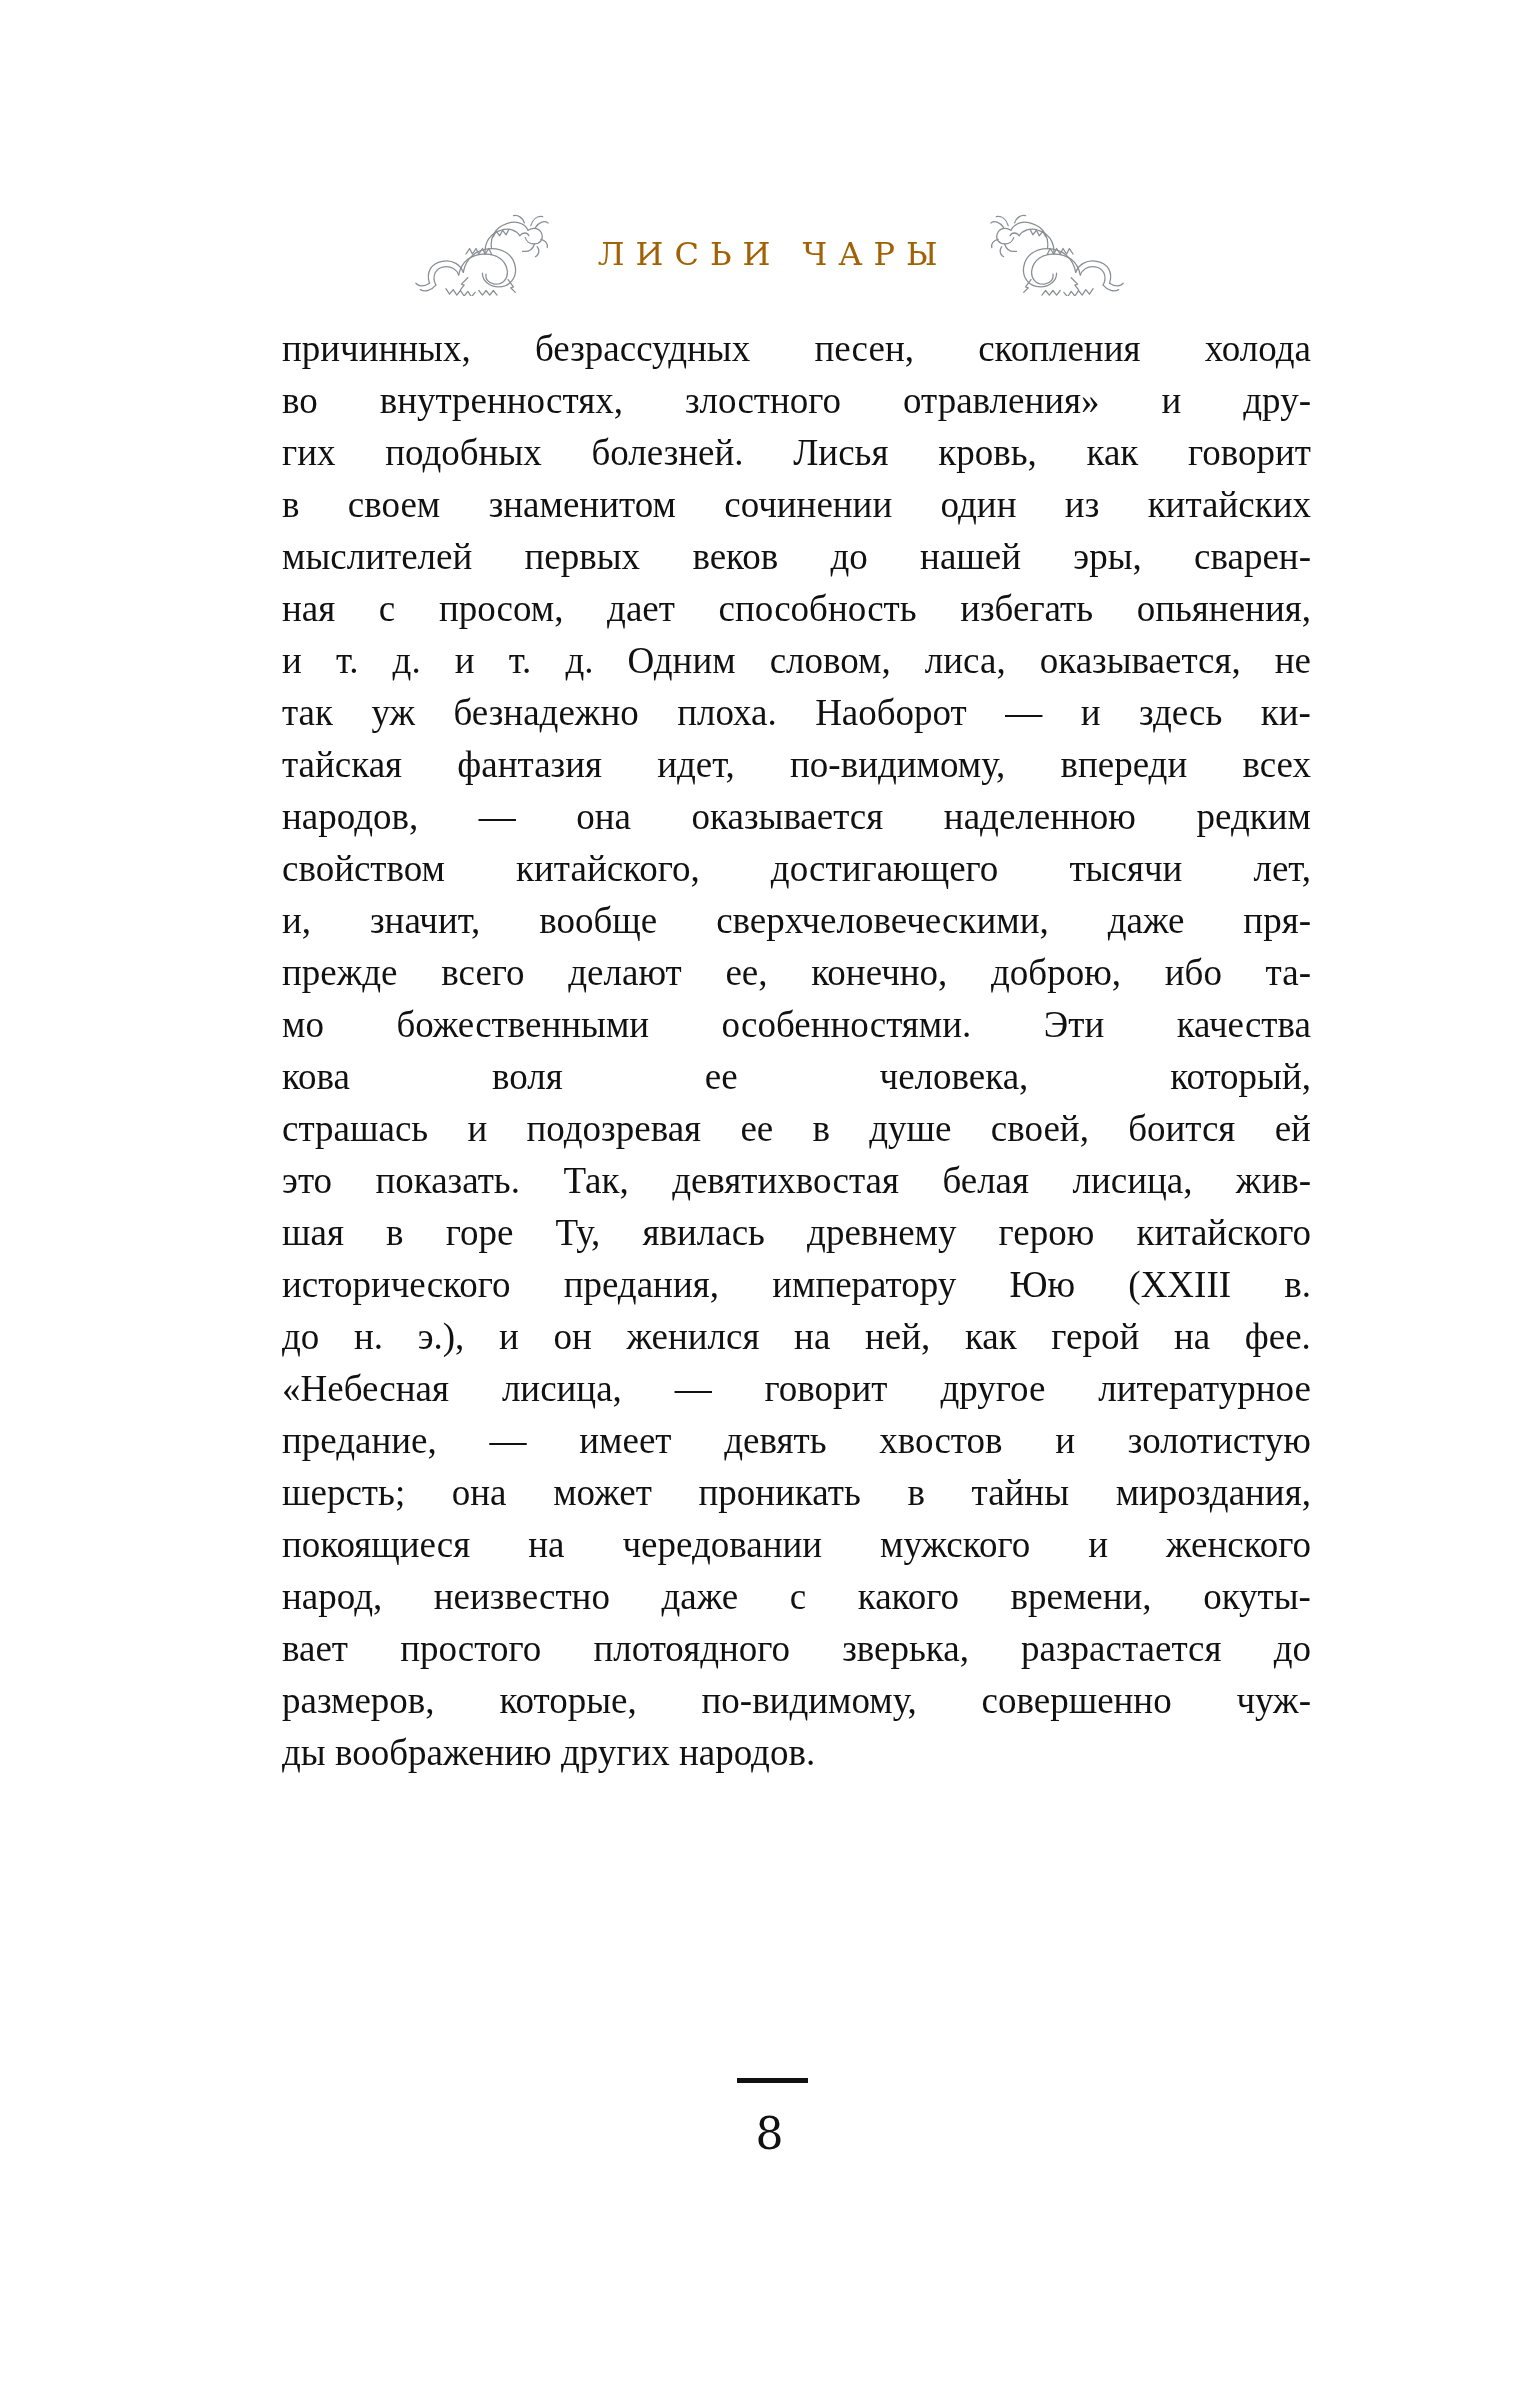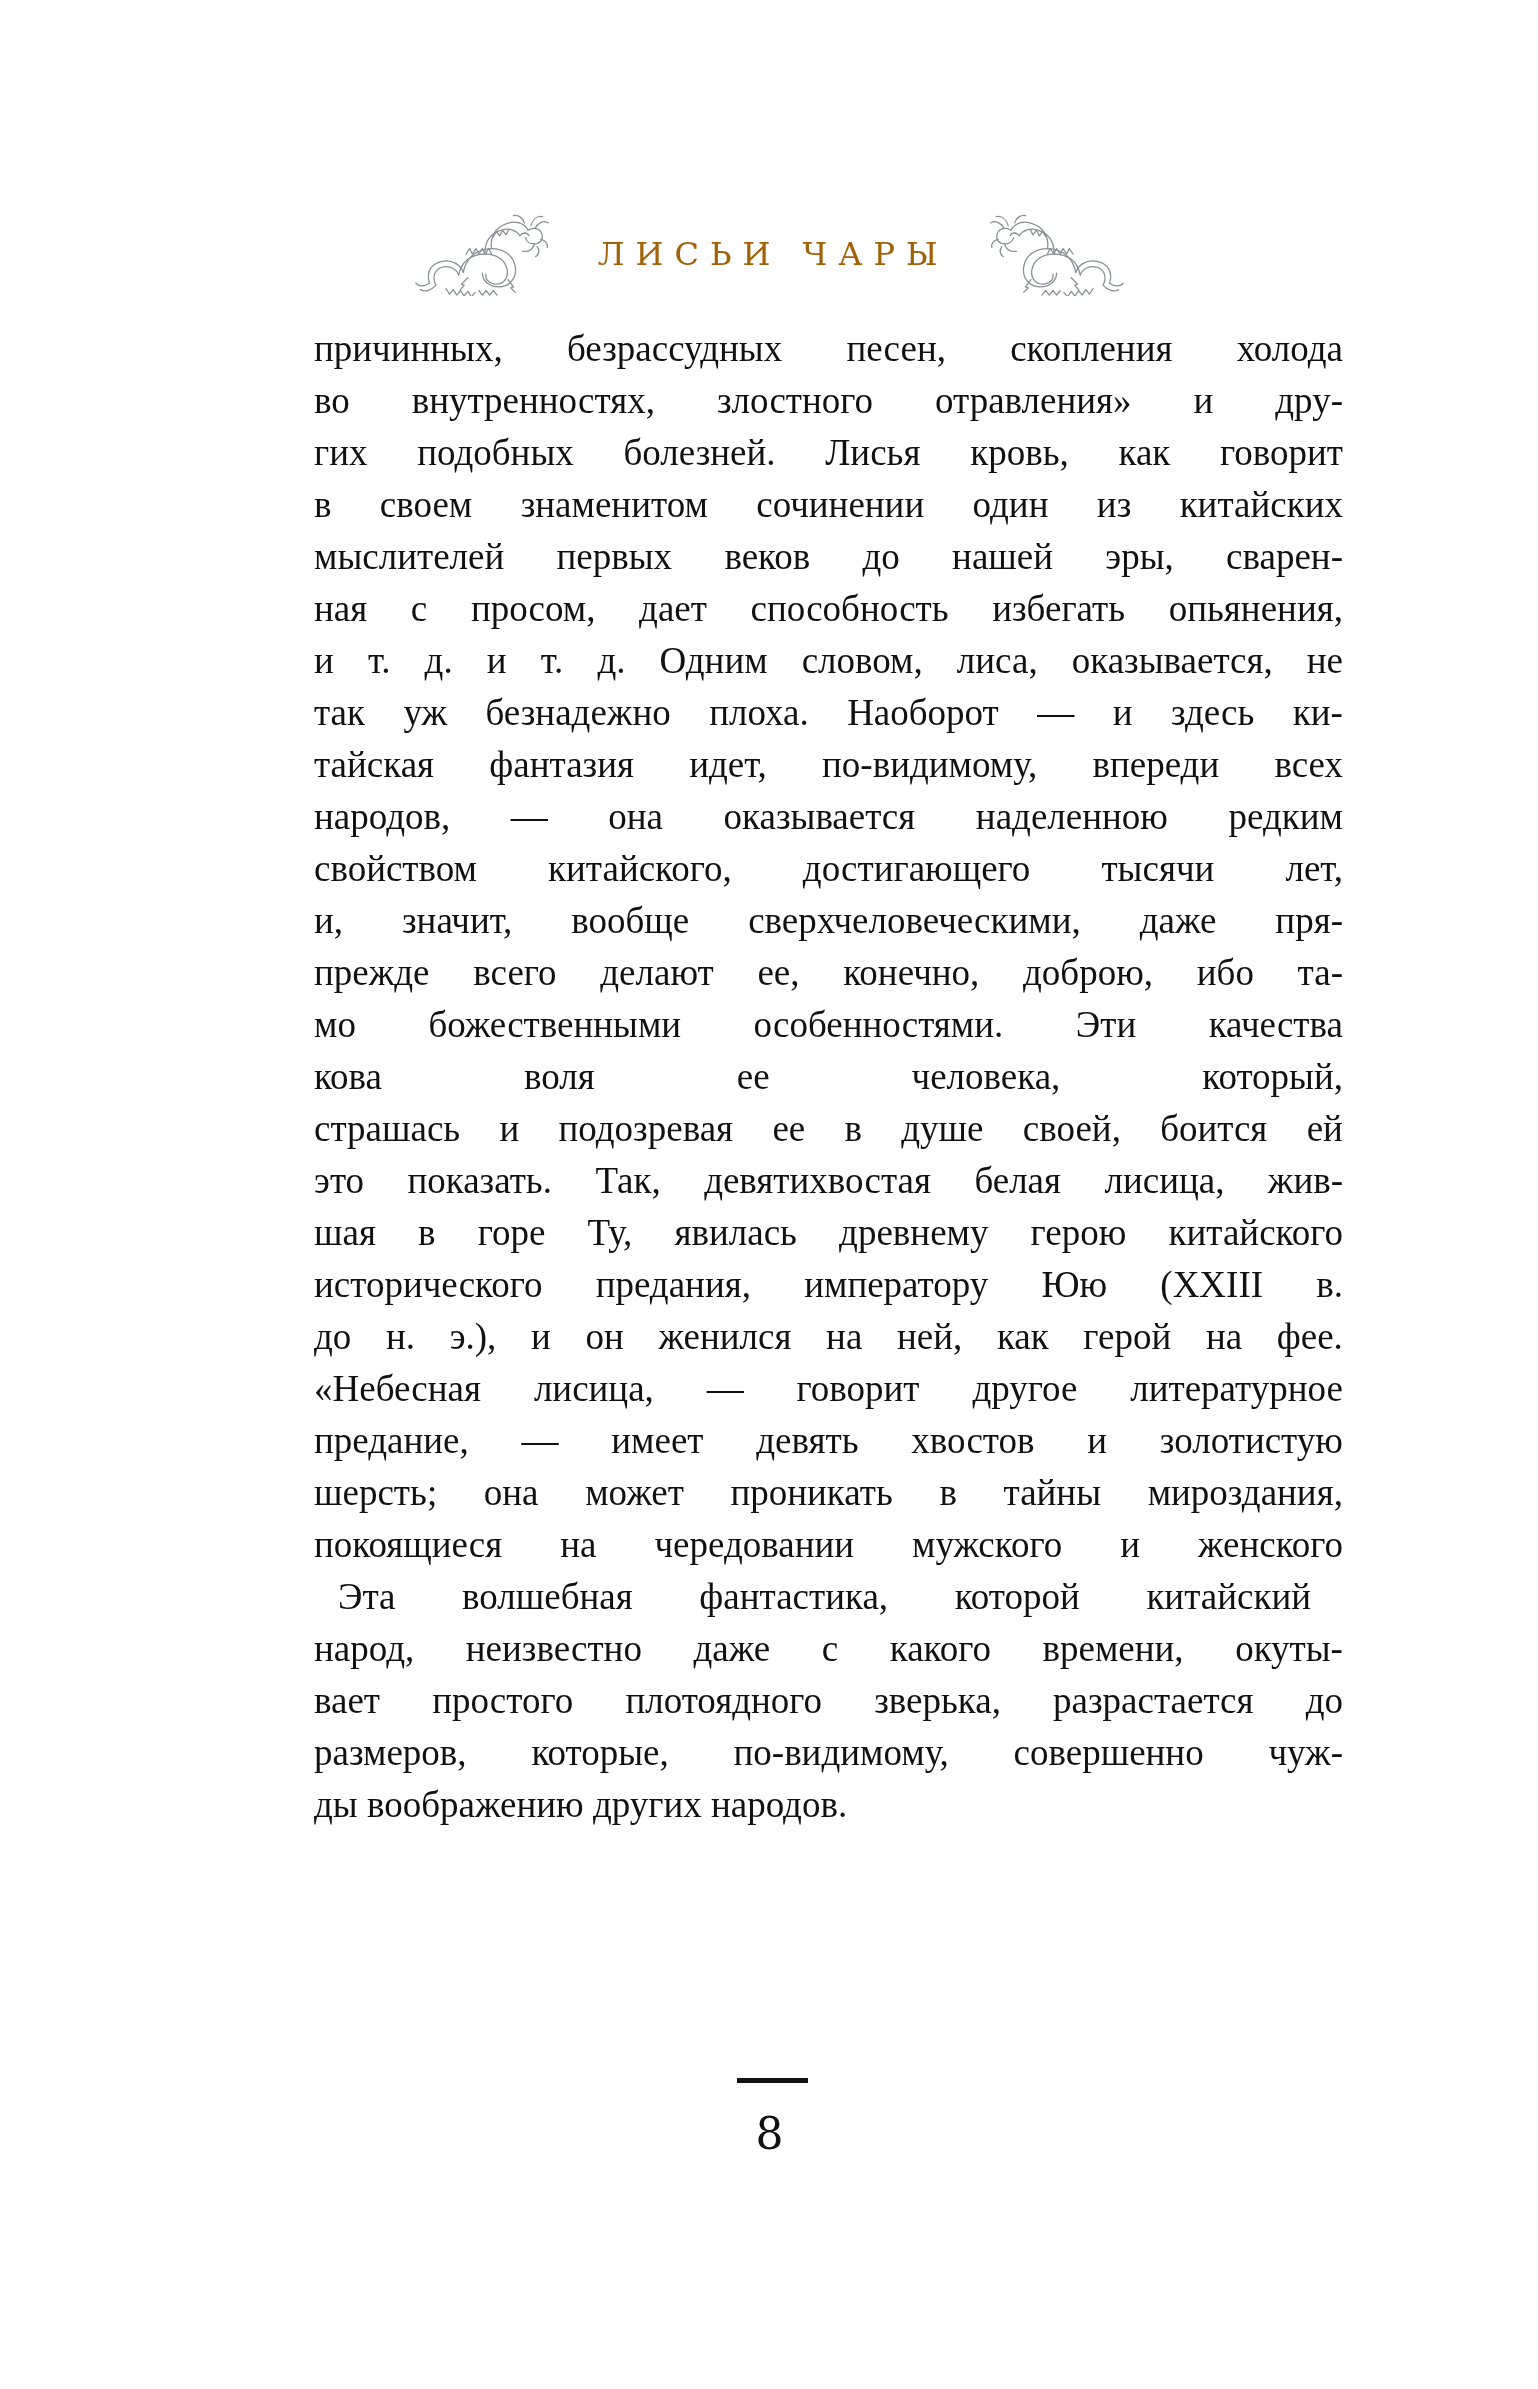--- a/index.html
+++ b/index.html
@@ -63,21 +63,20 @@
     width: 1029px;
   }
 
   .ln {
     display: block;
     font-size: 37px;
     line-height: 52px;
     color: #111111;
     white-space: nowrap;
     height: 52px;
-    margin-left: 32px;
   }
 
   
   .ln.just {
     display: flex;
     justify-content: space-between;
     width: 1029px;
     white-space: normal;
   }
   .ln.just > span { white-space: pre; }
@@ -394,27 +393,20 @@
         <span>мироздания,</span>
       </div>
       <div class="ln just">
         <span>покоящиеся</span>
         <span>на</span>
         <span>чередовании</span>
         <span>мужского</span>
         <span>и</span>
         <span>женского</span>
       </div>
-      <div class="ln just" style="width: 973px; margin-left: 56px;">
-        <span>Эта</span>
-        <span>волшебная</span>
-        <span>фантастика,</span>
-        <span>которой</span>
-        <span>китайский</span>
-      </div>
       <div class="ln just">
         <span>народ,</span>
         <span>неизвестно</span>
         <span>даже</span>
         <span>с</span>
         <span>какого</span>
         <span>времени,</span>
         <span>окуты-</span>
       </div>
       <div class="ln just">

